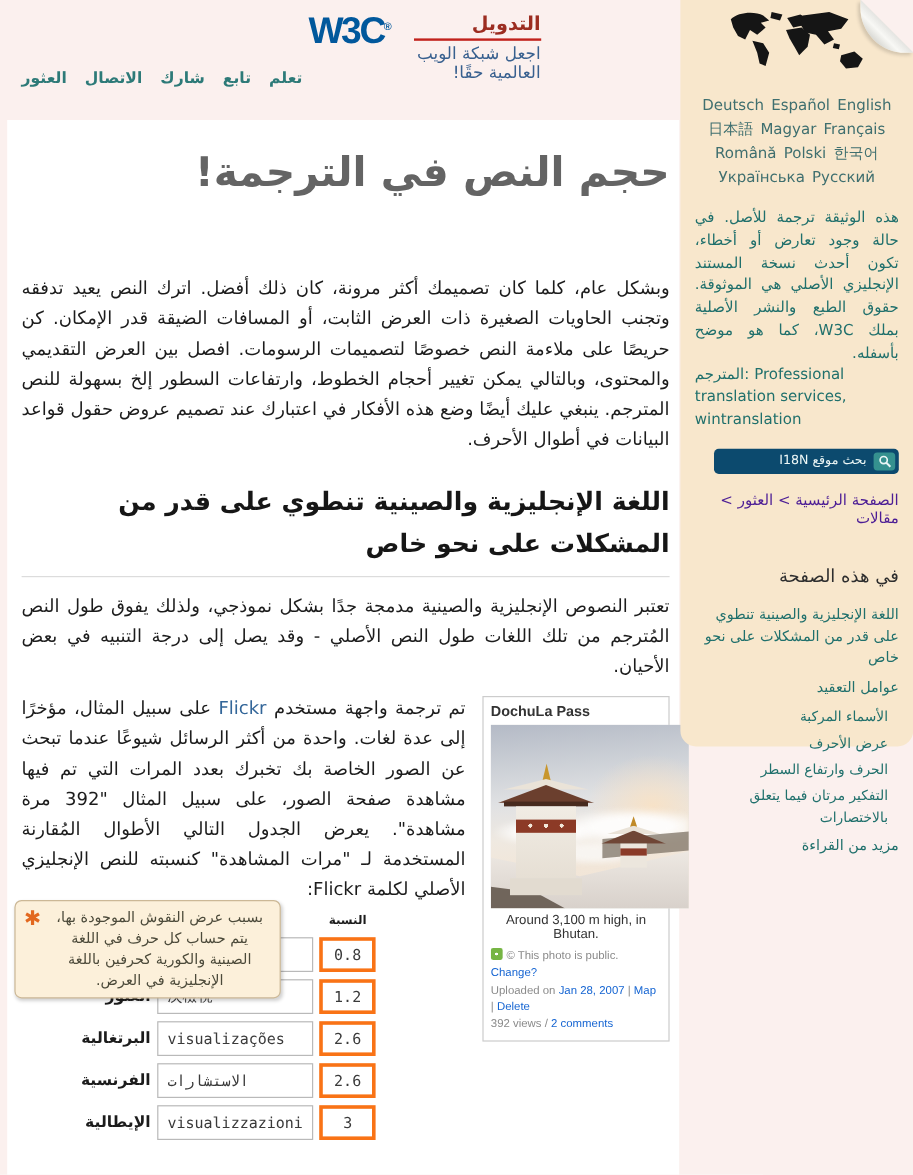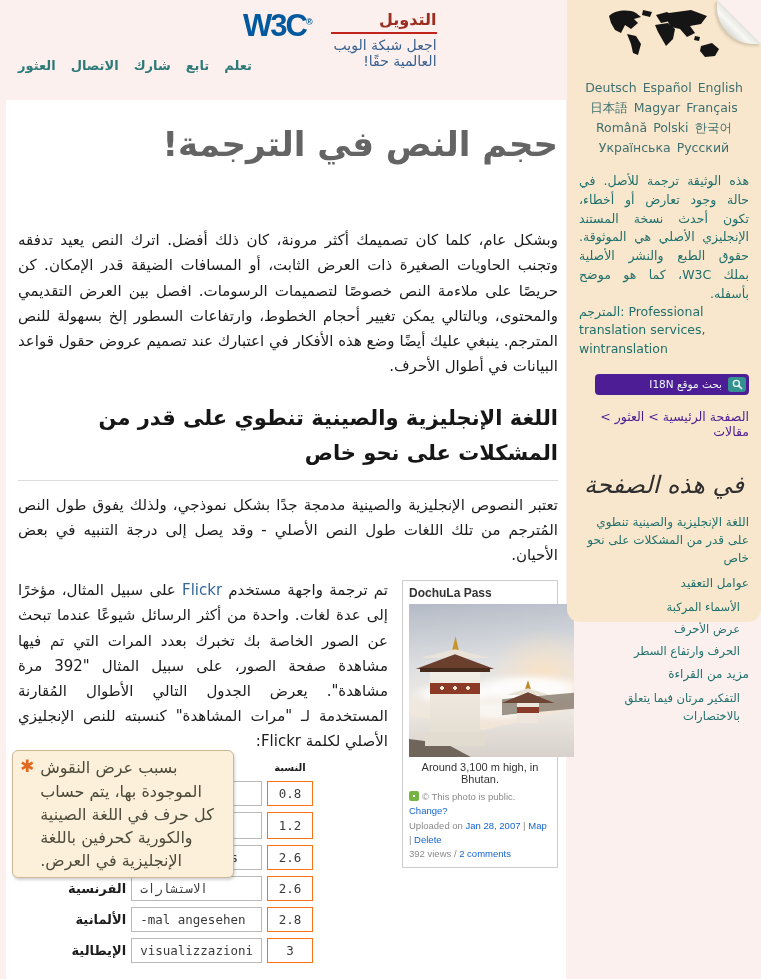--- a/index.html
+++ b/index.html
@@ -8,21 +8,21 @@
     position:relative; overflow:hidden;
     background:#fbf0ee;
     font-family:"DejaVu Sans", sans-serif;
     color:#1c1c1c;
   }
   
   .main-panel { position:absolute; left:6px; top:100px; width:560px; bottom:0; background:#ffffff; }
 
   
   .logo { position:absolute; left:243px; top:10px; display:flex; gap:18px; align-items:flex-start; z-index:3; }
-  .w3c-mark { font-family:"Liberation Sans", sans-serif; font-weight:bold; font-size:31px; color:#01589c; letter-spacing:-2px; line-height:1; }
+  .w3c-mark { font-family:"Liberation Sans", sans-serif; font-weight:bold; font-size:31px; color:#01589c; letter-spacing:-2px; line-height:1;margin-left:14px; }
   .w3c-reg { font-size:9px; vertical-align:super; letter-spacing:0; }
   .i18n-col { width:106px; }
   .i18n-title { display:block; text-align:right; color:#9c2d21; font-weight:bold; font-size:16px; padding-bottom:3px; border-bottom:2px solid #c1221c; text-decoration:none; }
   .tagline { display:block; direction:rtl; text-align:right; color:#38608f; font-size:14px; margin-top:3px; }
   .top-nav { position:absolute; left:18px; top:58px; display:flex; direction:rtl; gap:15px; z-index:3; }
   .top-nav span { color:#2d7a78; font-size:13px; font-weight:bold; cursor:pointer; }
 
   
   .content { position:absolute; left:18px; top:108px; width:540px; direction:rtl; z-index:2; }
   h1.page-title { font-size:34px; line-height:1.3; color:#646464; font-weight:bold; text-align:right; margin-top:14px; margin-bottom:62px; }
@@ -65,45 +65,45 @@
   .flickr-meta .lnk { color:#1464d2; cursor:pointer; }
   .privacy-icon { display:inline-block; width:10px; height:10px; background:#76b544; border-radius:2px; vertical-align:-1px; margin-right:3px;
     background-image:radial-gradient(circle 2px at 5px 5px, #fff 60%, transparent 65%); }
 
   
   .table-zone { direction:ltr; position:relative; width:300px; margin-top:2px; margin-left:0; margin-right:auto; }
   table.ratio-table { border-collapse:separate; border-spacing:5px 6px; }
   .ratio-table td { vertical-align:middle; }
   td.lang-label { width:112px; text-align:right; font-weight:bold; font-size:13px; color:#1c1c1c; padding-left:4px; direction:rtl; }
   td.word-cell { width:112px; border:1px solid #b9b9b9; background:#fff; padding:4px 8px; font-family:"DejaVu Sans Mono", monospace; font-size:12.5px; color:#3a3a3a; }
-  td.ratio-cell { width:48px; border:1px solid #f97316; background:#fff; padding:4px 6px; text-align:center; font-family:"DejaVu Sans Mono", monospace; font-size:12.5px; color:#3a3a3a; }
+  td.ratio-cell { width:48px; border:3px solid #f97316; background:#fff; padding:4px 6px; text-align:center; font-family:"DejaVu Sans Mono", monospace; font-size:12.5px; color:#3a3a3a; }
   th.ratio-head { font-size:10px; font-weight:bold; color:#1c1c1c; text-align:center; padding-bottom:2px; }
   .footnote-tip { position:absolute; top:-6px; left:-6px; width:222px; z-index:6;
     background:#fcf0da; border:1px solid #ccb896; border-radius:6px; box-shadow:1px 2px 3px rgba(0,0,0,.18);
     padding:5px 7px; display:flex; gap:6px; align-items:flex-start; direction:ltr; }
   .asterisk { color:#e2681f; font-size:17px; font-weight:bold; line-height:1; margin-top:2px; }
-  .footnote-text { direction:rtl; text-align:left; font-size:16px; line-height:1.45; color:#4c4a3a; }
+  .footnote-text { direction:rtl; text-align:center; font-size:12px; line-height:1.45; color:#4c4a3a; }
 
   
   .inline-link { color:#336699; cursor:pointer; }
 
   
   .sidebar { position:absolute; right:0; top:0; width:194px; height:622px; background:#f8e7cc; border-radius:0 0 13px 13px; z-index:4; padding:0 12px; }
   .world-map { display:block; margin:6px auto 0; }
   .lang-links { margin-top:12px; text-align:center; font-size:12.5px; line-height:1.6; color:#3f6f6f; }
   .lang-links span { cursor:pointer; margin:0 3px; }
   .notice { margin-top:14px; direction:rtl; text-align:justify; font-size:12.5px; line-height:1.5; color:#20706c; }
   .translator { direction:ltr; text-align:left; font-size:12.5px; line-height:1.45; color:#20706c; }
   .translator .lnk { cursor:pointer; color:#20706c; }
-  .search-pill { margin-top:16px; height:21px; background:#4c1d95; border-radius:4px; display:flex; direction:rtl; align-items:center; gap:6px; padding:0 3px; cursor:pointer;margin-left:16px; }
+  .search-pill { margin-top:16px; height:21px; background:#0c4a6e; border-radius:4px; display:flex; direction:rtl; align-items:center; gap:6px; padding:0 3px; cursor:pointer;margin-left:16px; }
   .search-icon-box { width:18px; height:15px; background:#35918f; border-radius:3px; display:flex; align-items:center; justify-content:center; }
   .search-label { color:#eef8f7; font-size:10.5px; }
   .breadcrumb { margin-top:14px; direction:ltr; text-align:right; font-size:12.5px; color:#4c1d95; }
   .breadcrumb span.crumb { cursor:pointer; }
-  .toc-heading { margin-top:32px; text-align:center; font-size:24px; color:#2e2e2e;font-style:italic; }
+  .toc-heading { margin-top:32px; text-align:right; font-size:15px; color:#2e2e2e; }
   .toc { margin-top:14px; direction:rtl; text-align:right; font-size:12px; line-height:1.5; color:#20706c; }
   .toc-item { margin-bottom:7px; cursor:pointer; }
   .toc-item.sub { padding-right:9px; font-size:11.5px; margin-bottom:5px; }
 
   
   .page-curl { position:absolute; top:0; right:0; width:44px; height:44px; z-index:6; }
   .curl-corner { position:absolute; top:0; right:0; width:0; height:0; border-top:44px solid #fbf0ee; border-left:44px solid transparent; }
   .curl-fold { position:absolute; top:0; right:0; width:44px; height:44px;
     background:linear-gradient(225deg, rgba(0,0,0,0) 0 49%, #e5e5e2 50%, #f8f8f5 62%, #d2d2cd 78%, #97978f 100%);
     border-bottom-left-radius:85% 85%; box-shadow:-2px 2px 3px rgba(0,0,0,.15); }
@@ -198,25 +198,20 @@
           <td class="lang-label">البرتغالية</td>
           <td class="word-cell">visualizações</td>
           <td class="ratio-cell">2.6</td>
         </tr>
         <tr>
           <td class="lang-label">الفرنسية</td>
           <td class="word-cell">الاستشارات</td>
           <td class="ratio-cell">2.6</td>
         </tr>
         <tr>
-          <td class="lang-label">الألمانية</td>
-          <td class="word-cell">-mal angesehen</td>
-          <td class="ratio-cell">2.8</td>
-        </tr>
-        <tr>
           <td class="lang-label">الإيطالية</td>
           <td class="word-cell">visualizzazioni</td>
           <td class="ratio-cell">3</td>
         </tr>
       </tbody>
         </table>
       <div class="footnote-tip">
         <span class="asterisk">✱</span>
         <span class="footnote-text">بسبب عرض النقوش الموجودة بها، يتم حساب كل حرف في اللغة الصينية والكورية كحرفين باللغة الإنجليزية في العرض.</span>
       </div>
@@ -271,21 +266,21 @@
     <span class="crumb">مقالات</span>
   </div>
 
   <div class="toc-heading">في هذه الصفحة</div>
   <div class="toc">
     <div class="toc-item">اللغة الإنجليزية والصينية تنطوي على قدر من المشكلات على نحو خاص</div>
     <div class="toc-item">عوامل التعقيد</div>
     <div class="toc-item sub">الأسماء المركبة</div>
     <div class="toc-item sub">عرض الأحرف</div>
     <div class="toc-item sub">الحرف وارتفاع السطر</div>
+    <div class="toc-item sub">التفكير مرتان فيما يتعلق بالاختصارات</div>
     <div class="toc-item">مزيد من القراءة</div>
-    <div class="toc-item sub">التفكير مرتان فيما يتعلق بالاختصارات</div>
   </div>
 </aside>
 
 <div class="page-curl">
   <div class="curl-corner"></div>
   <div class="curl-fold"></div>
 </div>
 
 </body></html>

